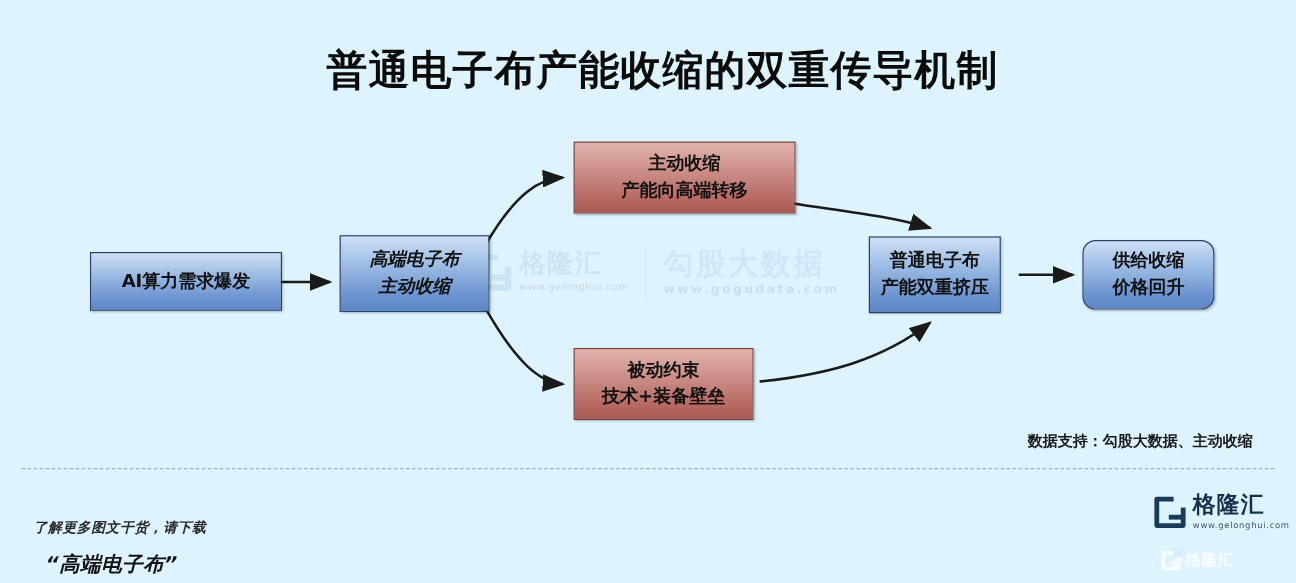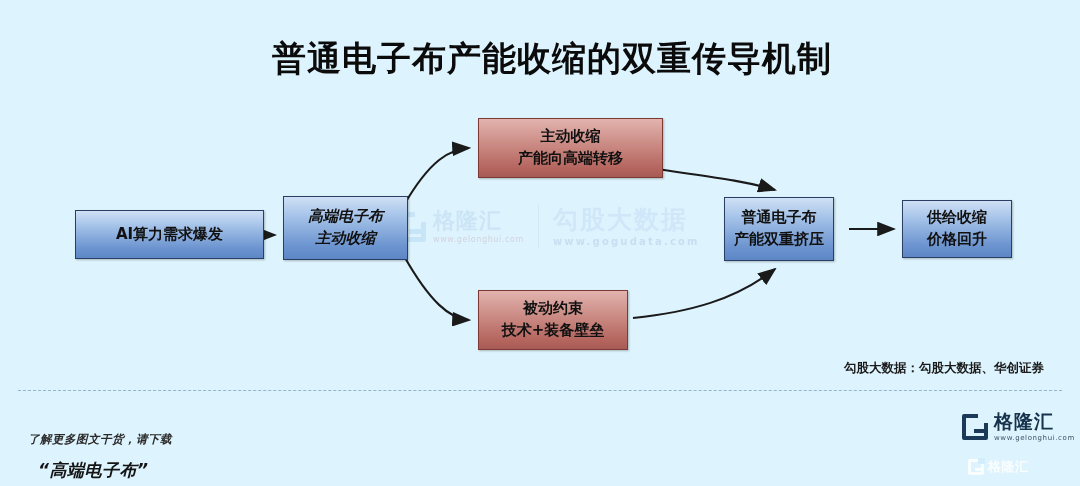--- a/index.html
+++ b/index.html
@@ -136,26 +136,26 @@
     background: linear-gradient(to bottom, #cfe0f4 0%, #a9c6ea 28%, #6d95d0 78%, #5d86c6 100%);
     border: 1.6px solid #2b3f66;
     box-shadow: 1px 1px 2px rgba(0,0,0,0.25);
   }
   .node.red {
     background: linear-gradient(to bottom, #e2b3ae 0%, #cf938c 35%, #b4655e 85%, #a75b54 100%);
     border: 1.6px solid #7d3a34;
     box-shadow: 1px 1px 2px rgba(0,0,0,0.25);
   }
 
-  #node-ai      { left: 75px;  top: 210px; width: 189px; height: 49px; }
+  #node-ai      { left: 75px;  top: 210px; width: 160px; height: 49px; }
   #node-high    { left: 283px; top: 196px; width: 125px; height: 64px; font-style: italic; }
   #node-active  { left: 478px; top: 118px; width: 185px; height: 60px; }
   #node-passive { left: 478px; top: 290px; width: 150px; height: 60px; }
   #node-common  { left: 724px; top: 197px; width: 110px; height: 64px; }
-  #node-supply  { left: 902px; top: 200px; width: 110px; height: 58px; }
+  #node-supply  { left: 902px; top: 200px; width: 110px; height: 58px; border-radius: 11px; }
 
   
   #arrows {
     position: absolute;
     left: 0; top: 0;
     width: 1080px; height: 486px;
     z-index: 2;
     pointer-events: none;
   }
 
@@ -344,21 +344,21 @@
     </span>
   </div>
 
   <div class="node blue" id="node-supply">
     <span>
       <span>供给收缩</span><br>
       <span>价格回升</span>
     </span>
   </div>
 
-  <div class="datasource">勾股大数据：勾股大数据、华创证券</div>
+  <div class="datasource">数据支持：勾股大数据、主动收缩</div>
 
   <div class="divider-dashed"></div>
 
   <div class="footer-left">
     <div class="footer-line1">了解更多图文干货，请下载</div>
     <div class="footer-line2">“高端电子布”</div>
   </div>
 
   <div class="footer-logo">
     <span class="fl-glyph">

